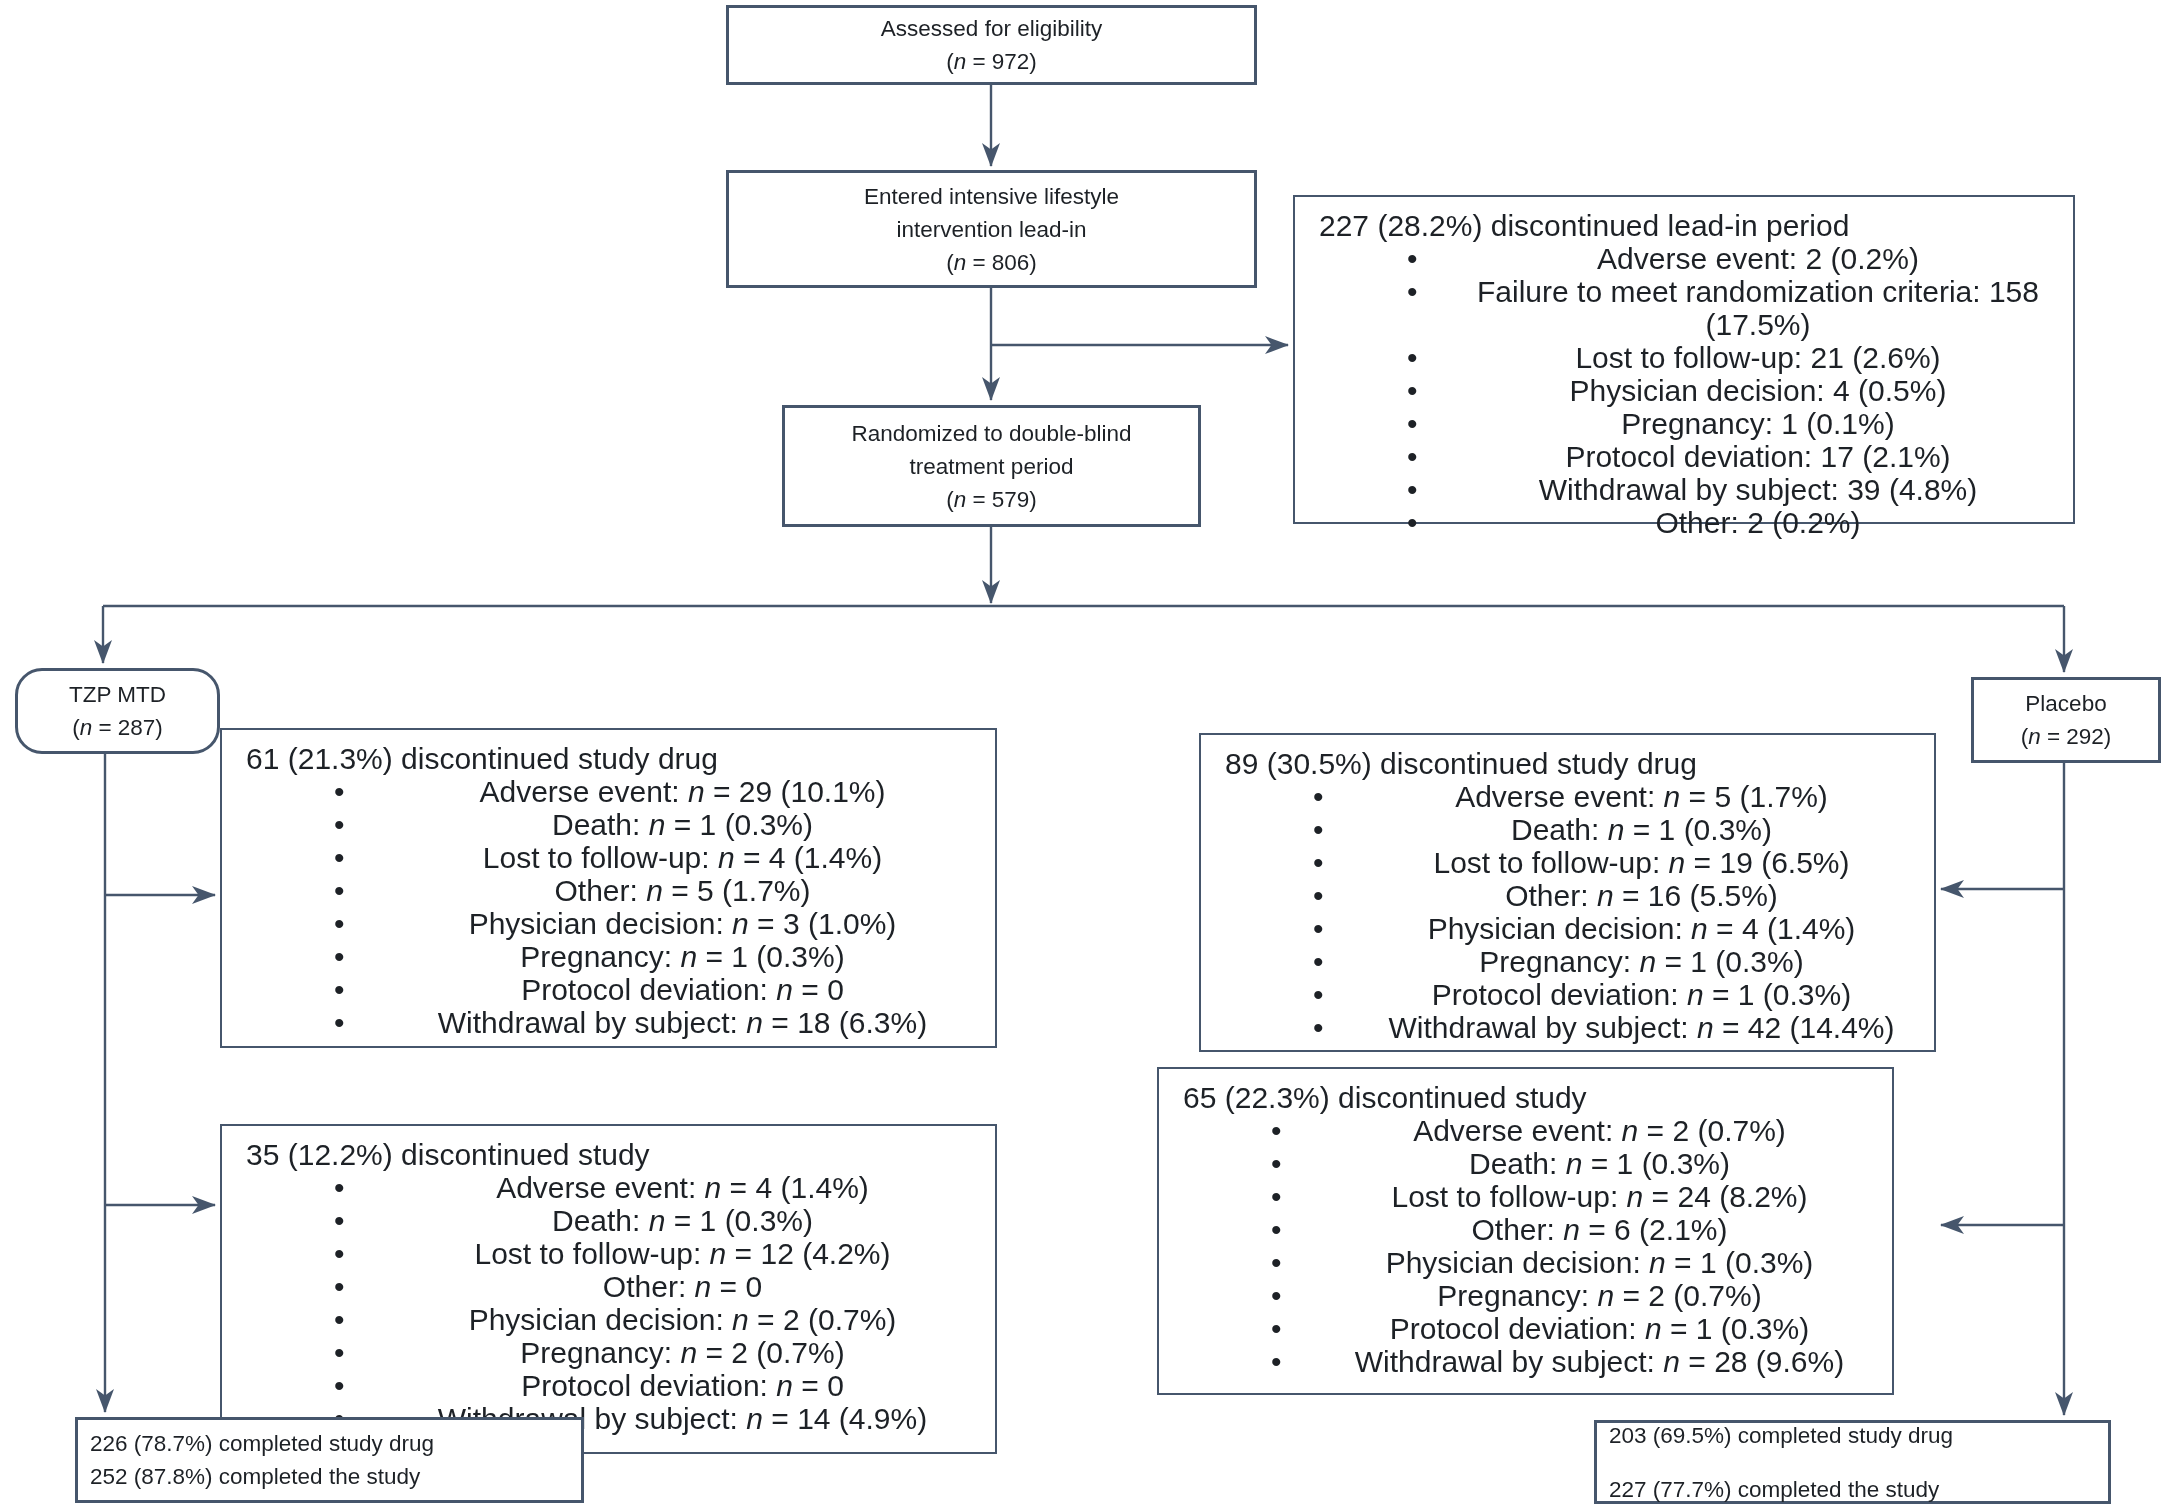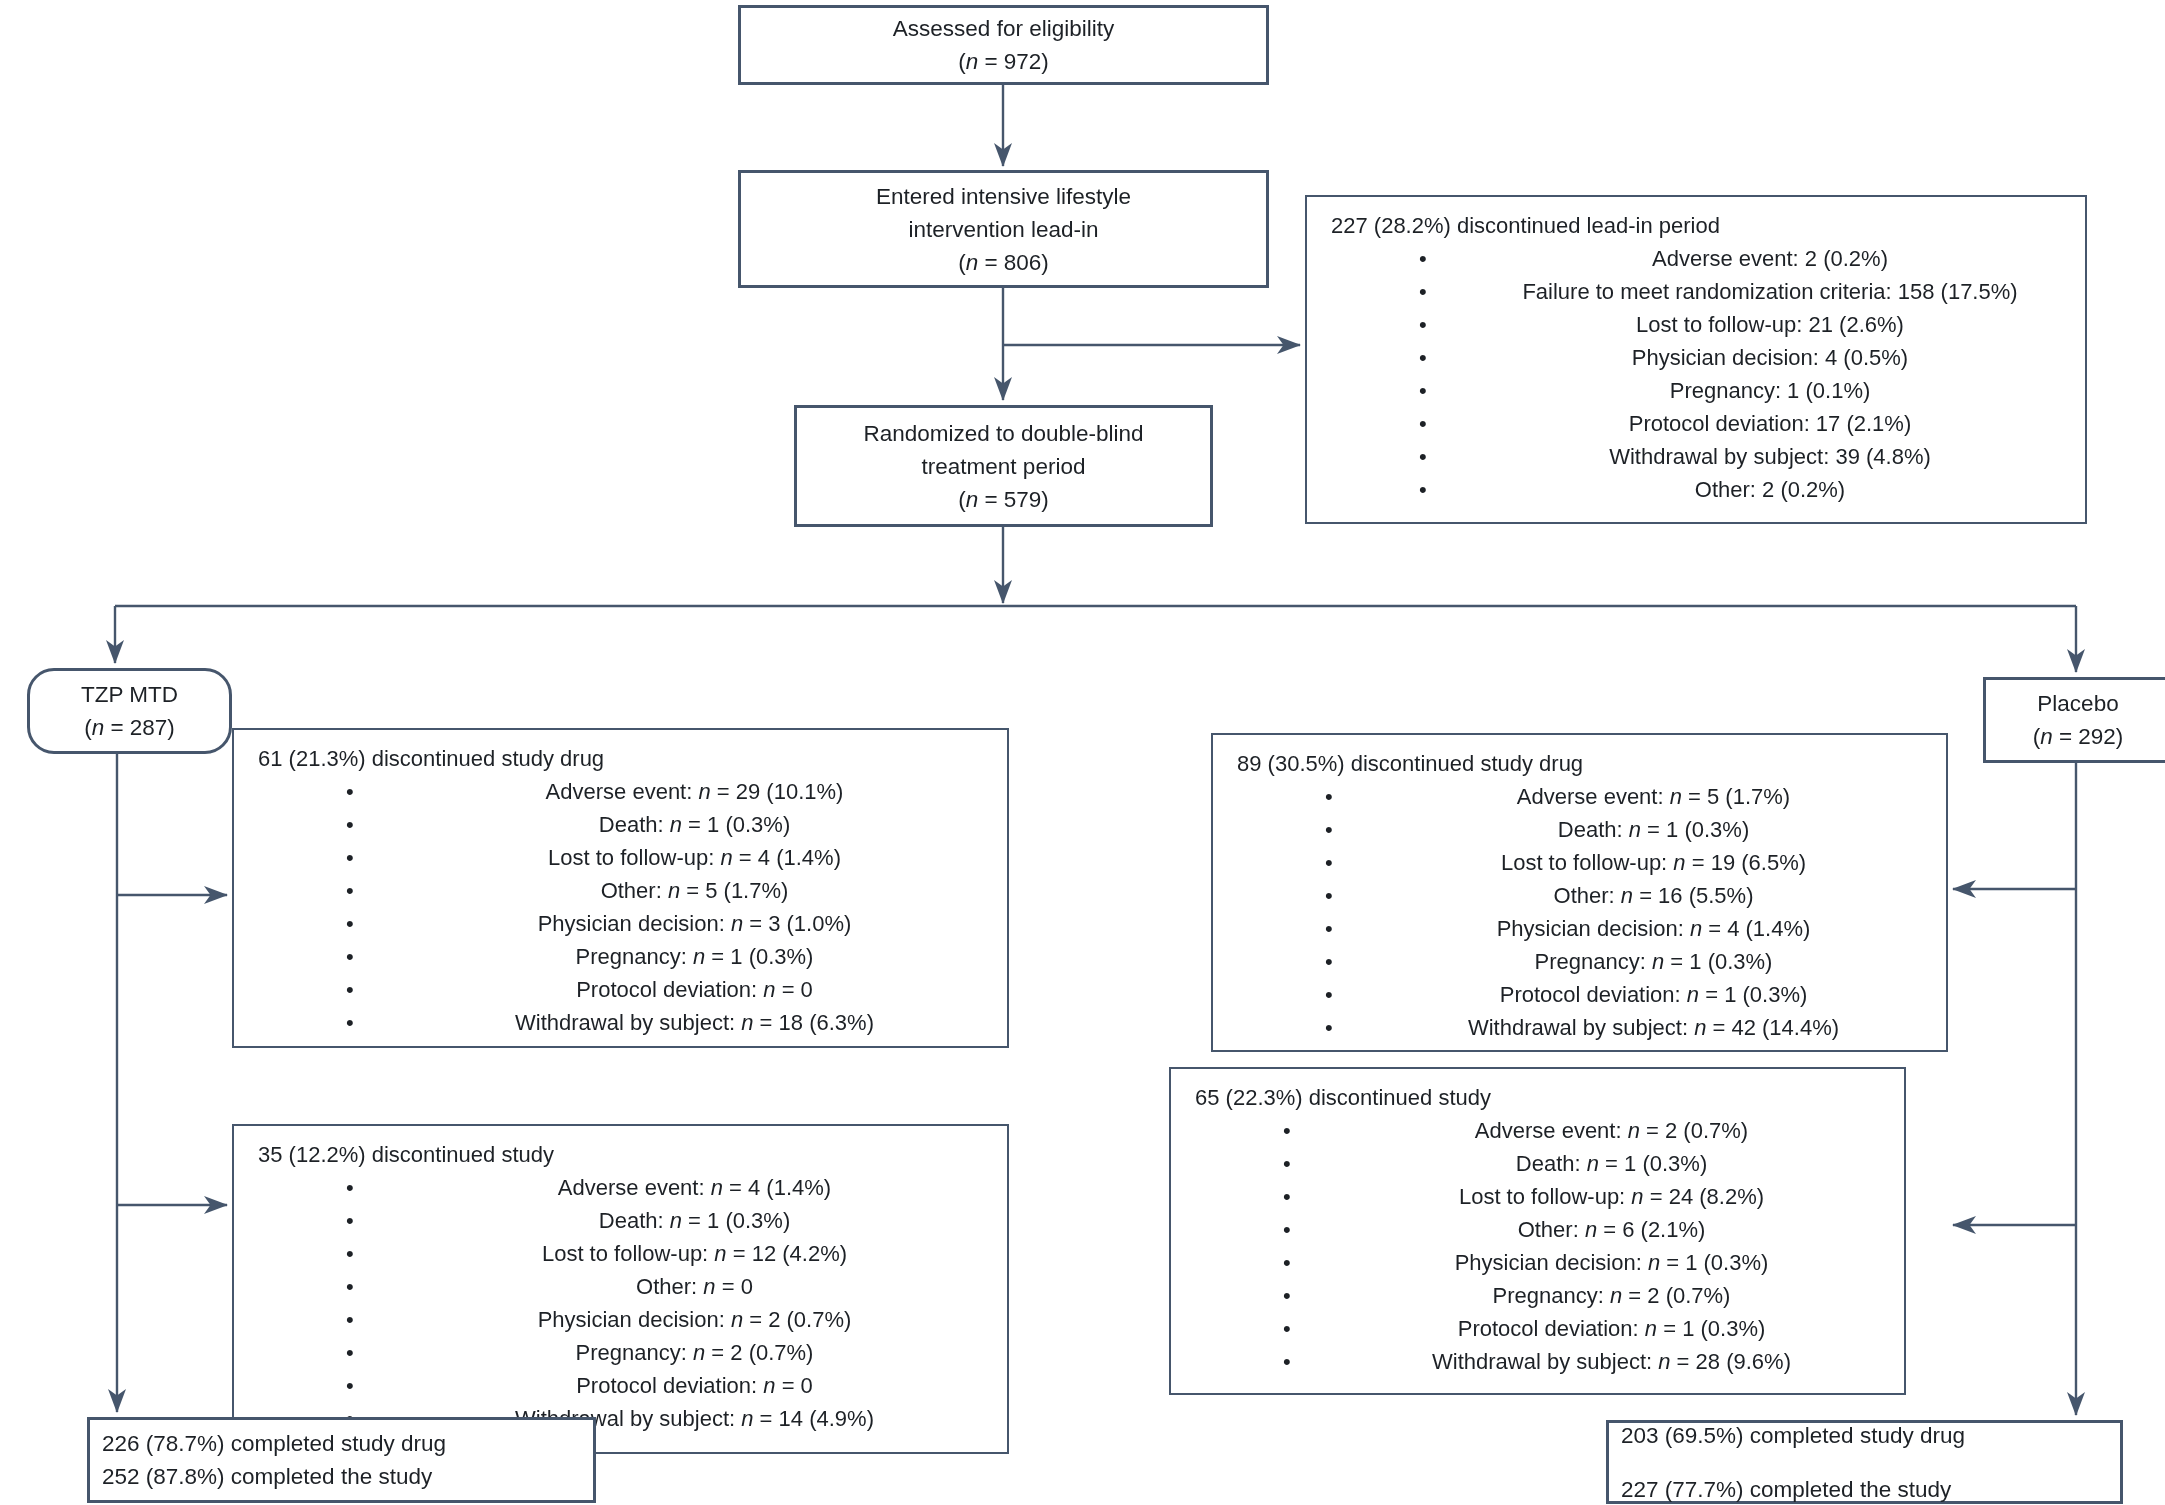--- a/index.html
+++ b/index.html
@@ -1,31 +1,30 @@
 <!DOCTYPE html>
 <html><head>
 <meta charset="utf-8">
 <style>
   html,body{margin:0;padding:0;background:#ffffff;}
   .canvas{
     position:relative;width:1760px;height:1505px;background:#ffffff;
     font-family:"Liberation Sans","DejaVu Sans",sans-serif;
     color:#1d2126;
-    margin-left:12px;
   }
   svg.connectors{position:absolute;left:0;top:0;pointer-events:none;}
   .box{
     position:absolute;background:#ffffff;border:3px solid #46566c;
     box-sizing:border-box;font-size:22.5px;line-height:33px;
   }
   .box.centered{
     display:flex;flex-direction:column;align-items:center;justify-content:center;
     text-align:center;
   }
-  .box.detail{border-width:2.5px;padding:12px 8px 0 24px;font-size:22px;}
+  .box.detail{border-width:2.5px;padding:12px 8px 0 24px;font-size:30px;}
   .box.completed{
     display:flex;flex-direction:column;justify-content:center;
     padding-left:12px;text-align:left;
   }
   .detail .box-title{margin:0;line-height:33px;}
   .detail ul{margin:0;padding:0;list-style:none;}
   .detail li{position:relative;padding-left:132px;line-height:33px;text-align:center;}
   .detail li::before{
     content:"\2022";position:absolute;left:88px;top:0;line-height:33px;color:#1d2126;
   }

